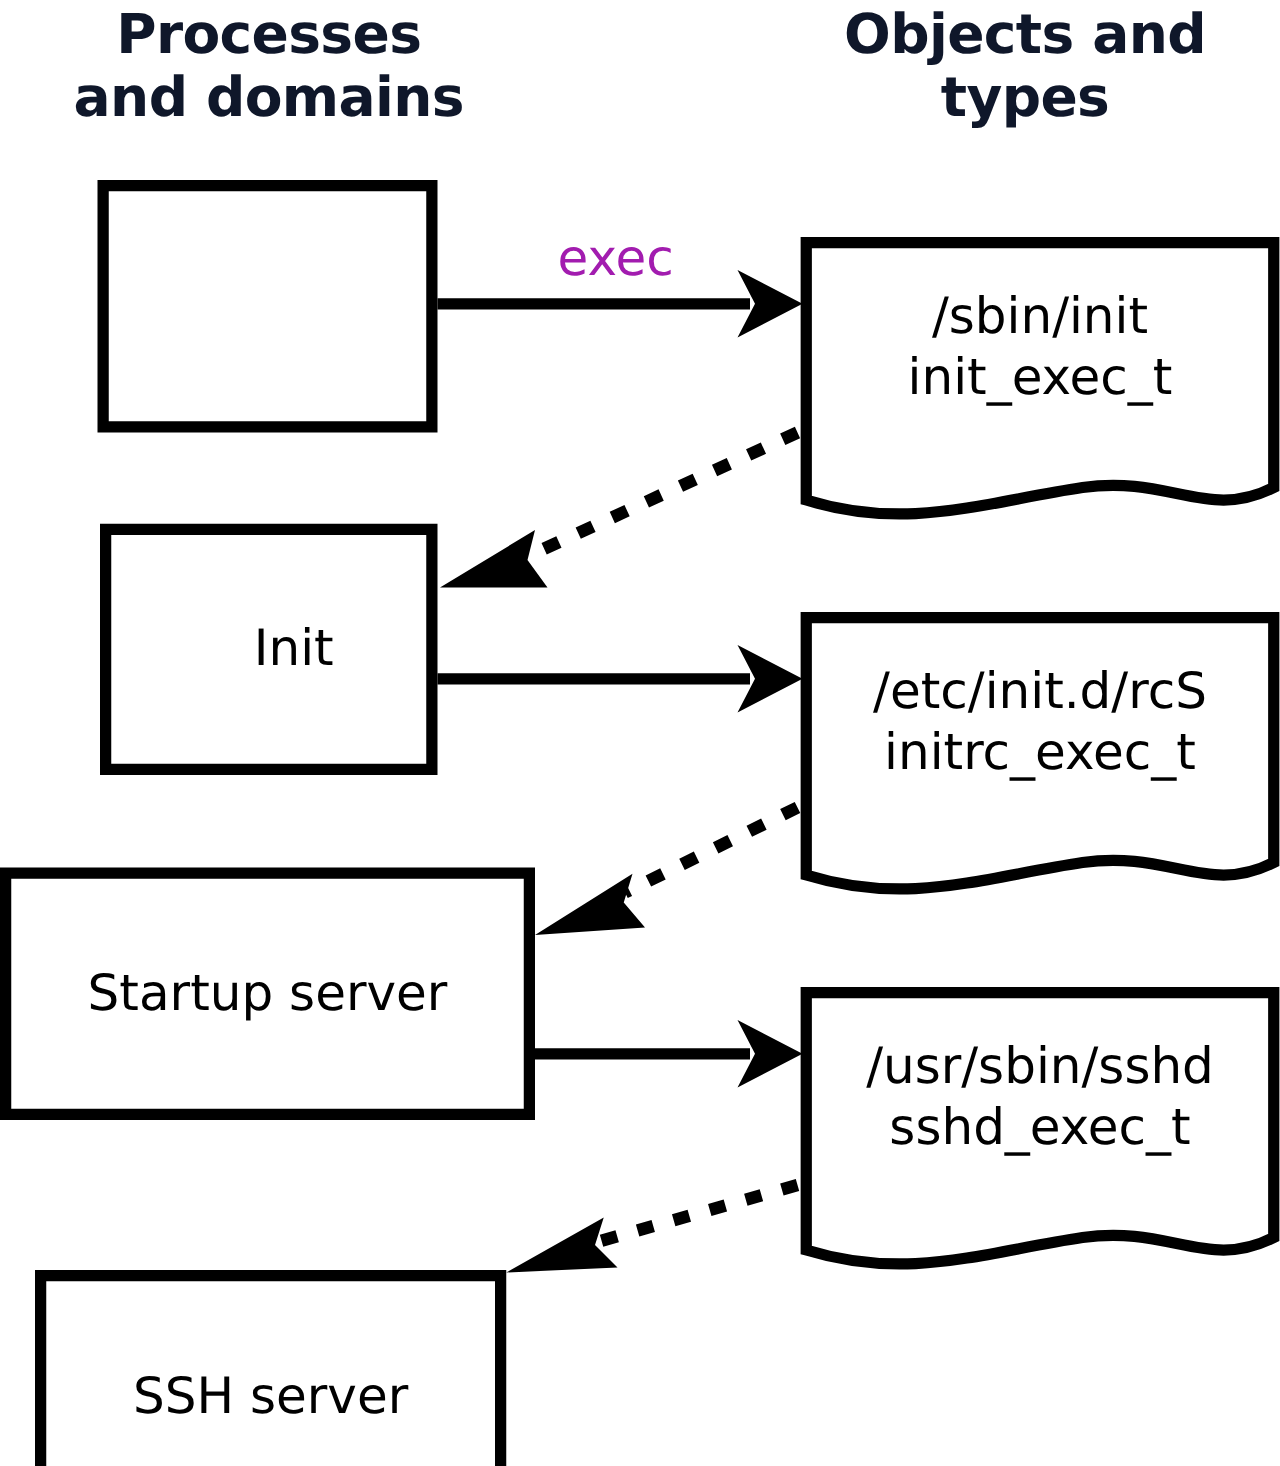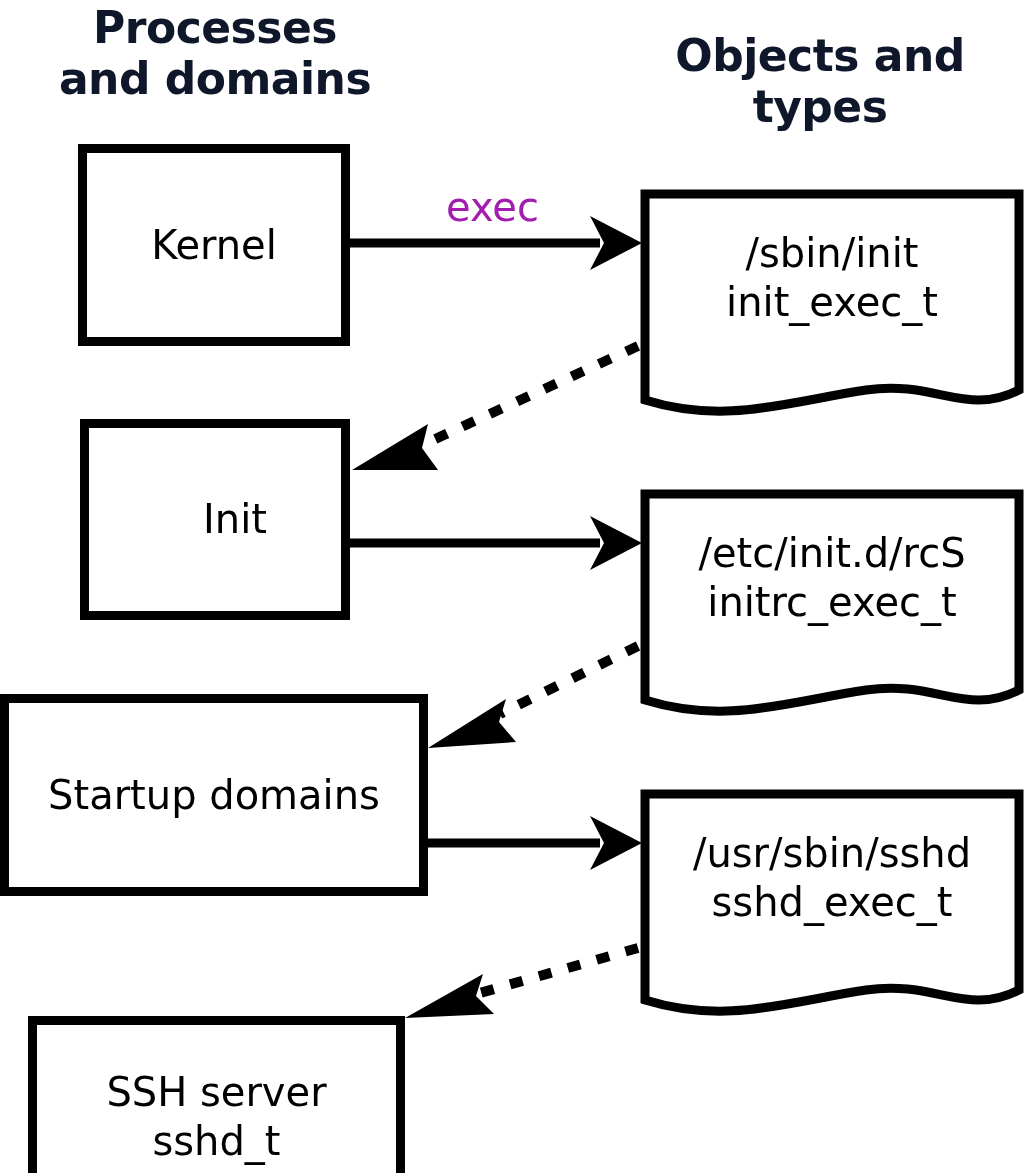--- a/index.html
+++ b/index.html
@@ -22,21 +22,21 @@
     font-family: "DejaVu Sans", "Liberation Sans", sans-serif;
     font-weight: bold;
     font-size: 44px;
     line-height: 1.16;
     color: #0f172a;
     text-align: center;
     letter-spacing: -0.5px;
     white-space: pre-line;
   }
   #hdr-left  { left: 20px;  top: 2px;  width: 390px; }
-  #hdr-right { left: 620px; top: 2px;  width: 400px; margin-top: 28px; }
+  #hdr-right { left: 620px; top: 2px;  width: 400px; }
 
   .proc-box {
     position: absolute;
     box-sizing: border-box;
     border: 9px solid #000000;
     background: #ffffff;
     display: flex;
     flex-direction: column;
     align-items: center;
     justify-content: center;
@@ -82,34 +82,32 @@
 <body>
 
 <div id="canvas">
 
   <div class="col-header" id="hdr-left">Processes
 and domains</div>
   <div class="col-header" id="hdr-right">Objects and
 types</div>
 
   <div class="proc-box" style="left:78px; top:144px; width:272px; height:202px;">
-    <span>Kernel</span>
   </div>
 
   <div class="proc-box" style="left:80px; top:419px; width:270px; height:201px;padding-left:40px;">
     <span>Init</span>
   </div>
 
   <div class="proc-box" style="left:0px; top:694px; width:428px; height:202px;">
-    <span>Startup domains</span>
+    <span>Startup server</span>
   </div>
 
   <div class="proc-box" style="left:28px; top:968px; width:377px; height:202px;margin-top:48px;">
     <span>SSH server</span>
-    <span>sshd_t</span>
   </div>
 
   <div class="doc-shape" style="left:636px; top:185px; width:392px; height:240px;">
     <svg width="392" height="240" viewBox="0 0 392 240" aria-hidden="true">
       <path d="M 9 9 L 383 9 L 383 205 C 330 232 300 195 230 205 C 150 217 90 240 9 215 Z" fill="#ffffff" stroke="#000000" stroke-width="9" stroke-linejoin="miter" stroke-linecap="butt"></path>
     </svg>
     <div class="doc-label" style="top:44px;">
       <span>/sbin/init</span>
       <span>init_exec_t</span>
     </div>

